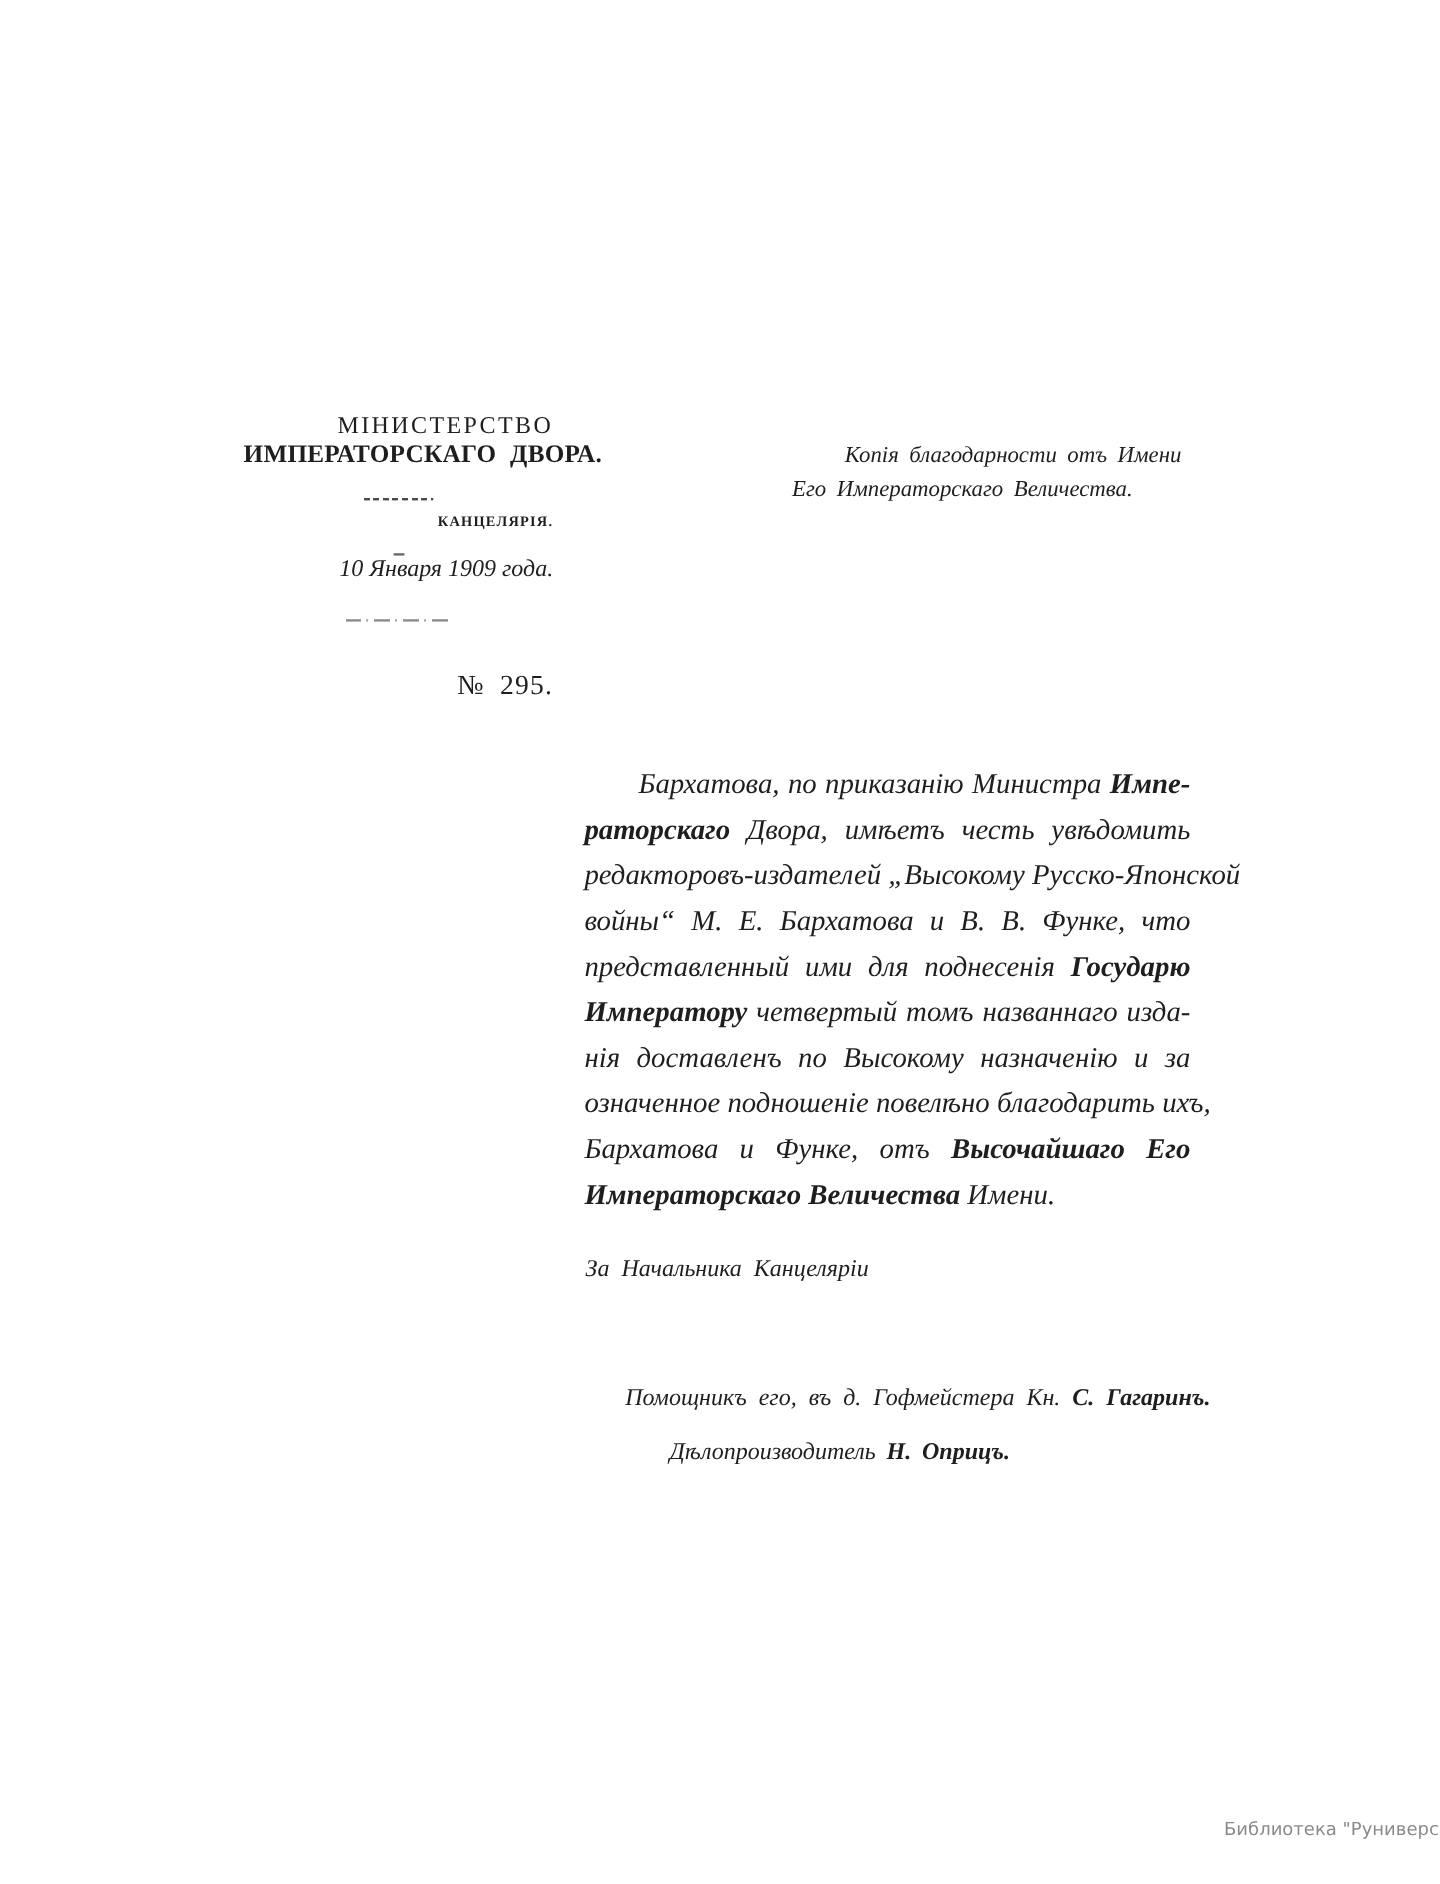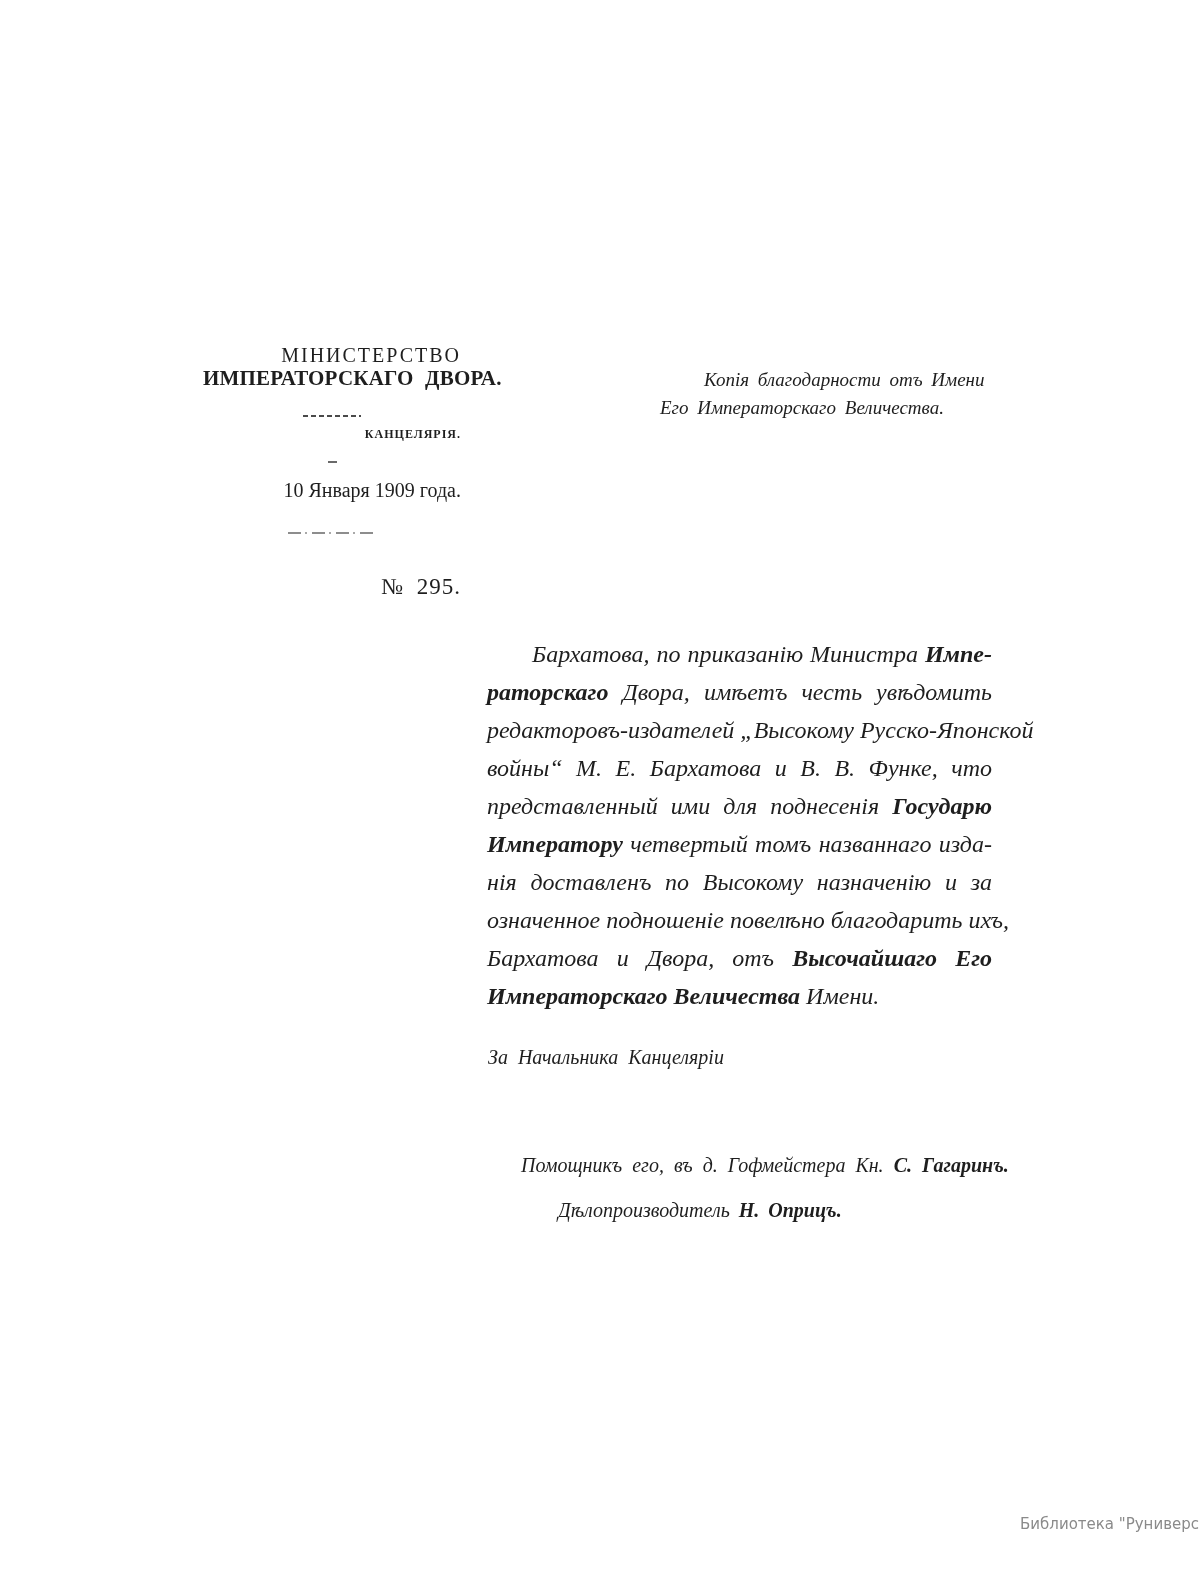--- a/index.html
+++ b/index.html
@@ -52,23 +52,23 @@
     font-weight: bold;
     letter-spacing: 1px;
   }
   .rule-tiny {
     width: 9px;
     height: 2px;
     margin: 18px auto 0;
     background: #6a6a6a;
   }
   .date-line {
-    margin-top: 16px;
     font-size: 20px;
     line-height: 22px;
+    font-style: italic;
     white-space: nowrap;
   }
   .rule-flourish {
     width: 88px;
     height: 2px;
     margin: 31px auto 0;
     background: repeating-linear-gradient(90deg, #8d8d8d 0 13px, transparent 13px 17px, #a9a9a9 17px 19px, transparent 19px 24px);
   }
   .doc-number {
     margin-top: 40px;
@@ -161,21 +161,21 @@
 
   <div class="body-text">
       <div class="line indent"><span>Бархатова, по приказанію Министра </span><span class="b">Импе-</span></div>
       <div class="line"><span class="b">раторскаго</span><span> Двора, имѣетъ честь увѣдомить</span></div>
       <div class="line"><span>редакторовъ-издателей „Высокому Русско-Японской</span></div>
       <div class="line"><span>войны“ М. Е. Бархатова и В. В. Функе, что</span></div>
       <div class="line"><span>представленный ими для поднесенія </span><span class="b">Государю</span></div>
       <div class="line"><span class="b">Императору</span><span> четвертый томъ названнаго изда-</span></div>
       <div class="line"><span>нія доставленъ по Высокому назначенію и за</span></div>
       <div class="line"><span>означенное подношеніе повелѣно благодарить ихъ,</span></div>
-      <div class="line"><span>Бархатова и Двора, отъ </span><span class="b">Высочайшаго Его</span></div>
+      <div class="line"><span>Бархатова и Функе, отъ </span><span class="b">Высочайшаго Его</span></div>
       <div class="line nojust"><span class="b">Императорскаго Величества</span><span> Имени.</span></div>
     </div>
 
   <div class="sig sig-1"><span>За Начальника Канцеляріи</span></div>
   <div class="sig sig-2"><span>Помощникъ его, въ д. Гофмейстера Кн. </span><span class="b">С. Гагаринъ.</span></div>
   <div class="sig sig-3"><span>Дѣлопроизводитель </span><span class="b">Н. Оприцъ.</span></div>
 
   <div class="watermark">Библиотека "Руниверс"</div>
 
 </div>

